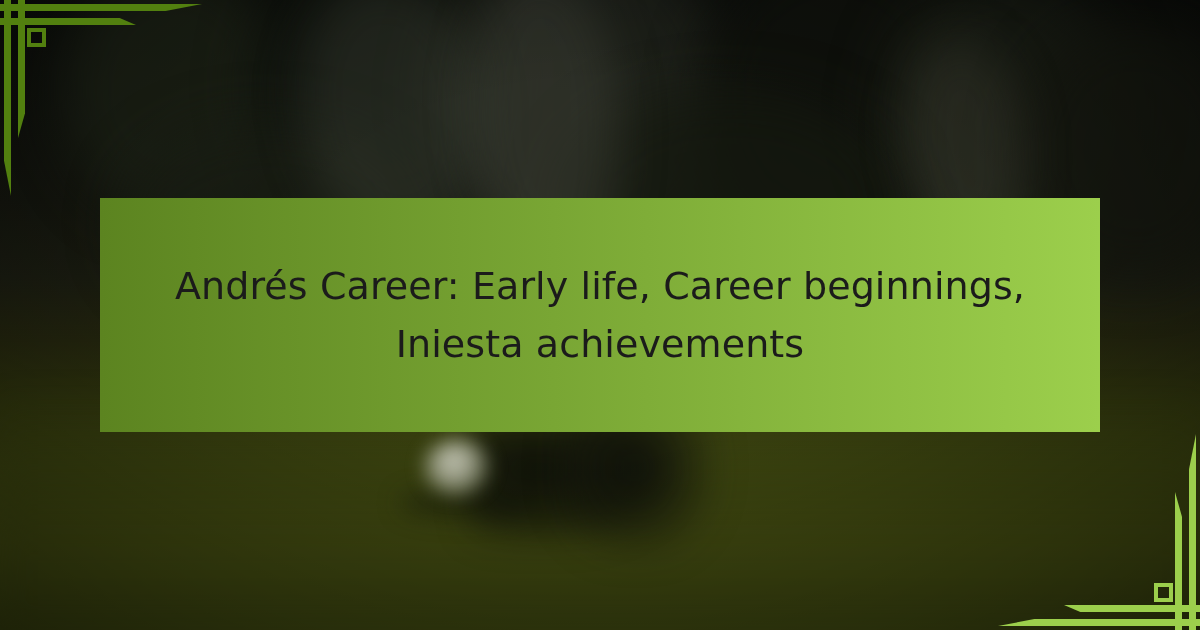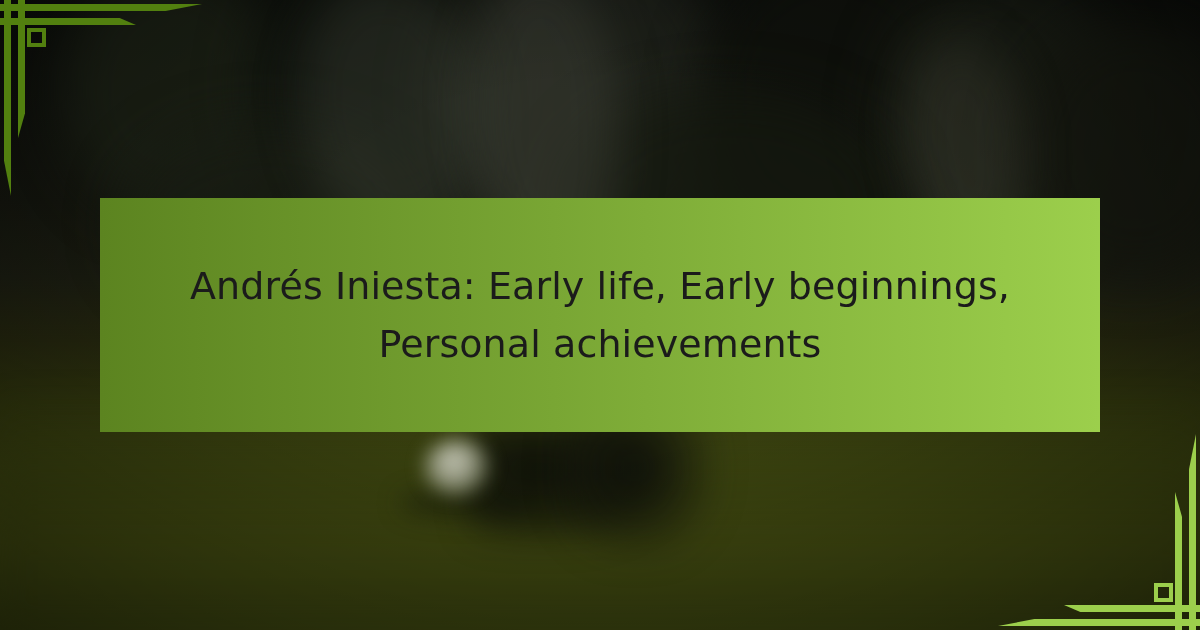--- a/index.html
+++ b/index.html
@@ -200,16 +200,16 @@
 
   <div class="orn orn-br" style="color: rgb(156, 207, 76);">
     <span class="v-out" style="background: rgb(156, 207, 76);"></span>
     <span class="v-in" style="background: rgb(156, 207, 76);"></span>
     <span class="h-out" style="background: rgb(156, 207, 76);"></span>
     <span class="h-in" style="background: rgb(156, 207, 76);"></span>
     <span class="sq"></span>
   </div>
 
   <div class="title-card" style="background: linear-gradient(90deg, rgb(92, 132, 32) 0%, rgb(156, 207, 76) 100%);">
-    <h1 class="title-text" style="color: rgb(27, 27, 27);"><span>Andrés Iniesta: Early life, Early beginnings,</span><br><span>Personal achievements</span></h1>
+    <h1 class="title-text" style="color: rgb(27, 27, 27);"><span>Andrés Career: Early life, Career beginnings,</span><br><span>Iniesta achievements</span></h1>
   </div>
 
 </div>
 
 </body></html>

